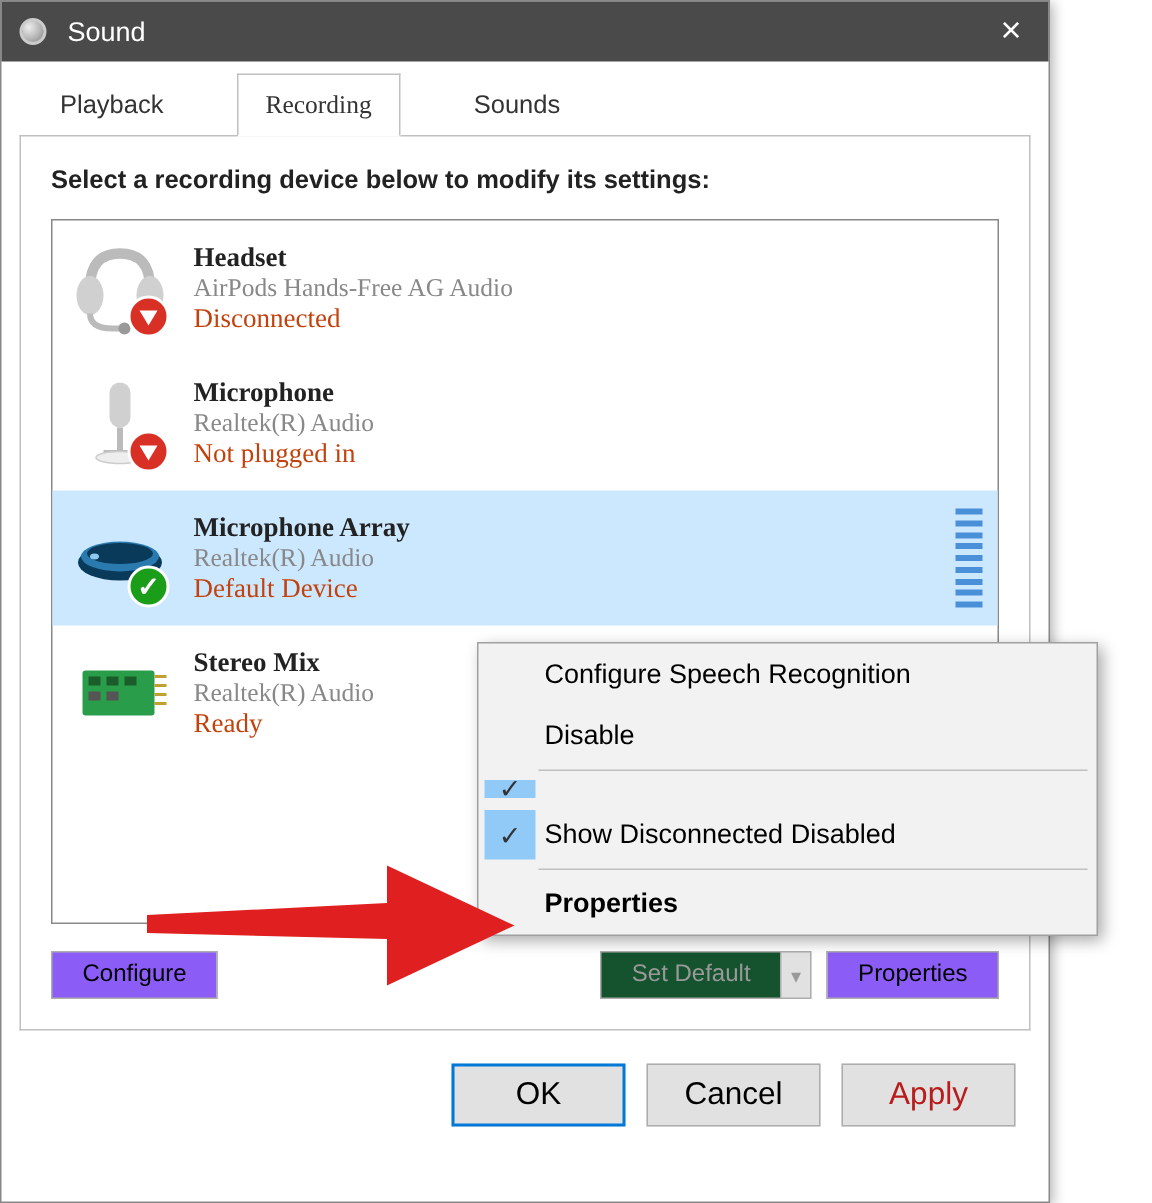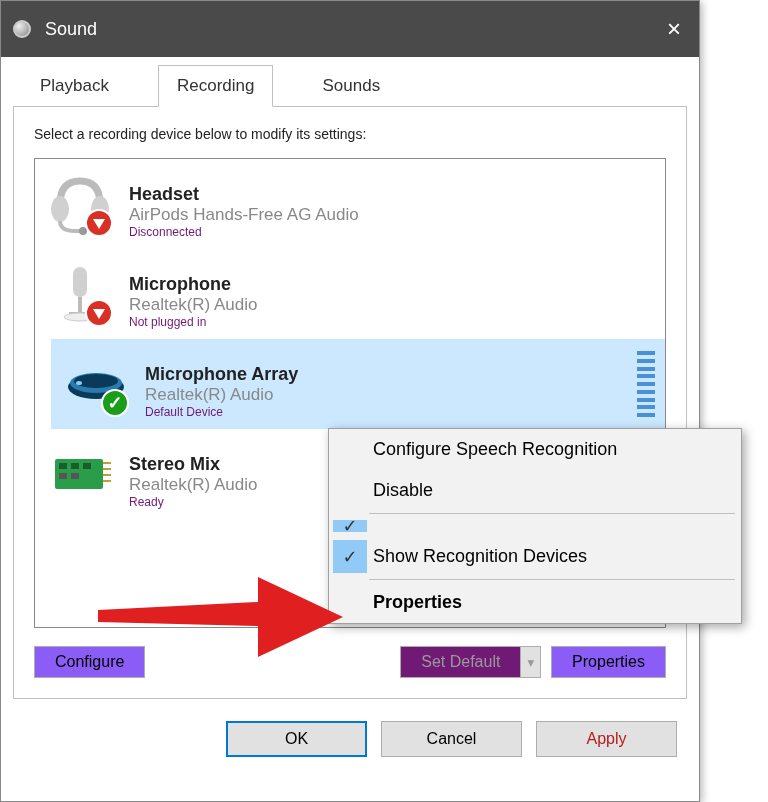--- a/index.html
+++ b/index.html
@@ -15,21 +15,21 @@
     .window {
       width: 700px;
       height: 802px;
       background: #fff;
       border: 1px solid #888;
       box-shadow: 2px 2px 8px rgba(0,0,0,0.3);
     }
     .titlebar {
       background: #4a4a4a;
       color: #fff;
-      height: 56px;
+      height: 40px;
       display: flex;
       align-items: center;
       padding: 0 12px;
       position: relative;
     }
     .titlebar-icon {
       width: 18px;
       height: 18px;
       margin-right: 14px;
       border-radius: 50%;
@@ -67,56 +67,57 @@
       background: #fff;
       border: 1px solid transparent;
       position: relative;
       cursor: pointer;
     }
     .tab.active {
       border: 1px solid #c0c0c0;
       border-bottom: 1px solid #fff;
       z-index: 2;
       background: #fff;
+      font-family: Liberation Serif, serif;
     }
     .tabs::after {
       content: '';
       position: absolute;
       left: 0; right: 0; bottom: 0;
       height: 1px;
       background: #c0c0c0;
       z-index: 1;
     }
     .tab-panel {
       border: 1px solid #c0c0c0;
       border-top: none;
       padding: 20px;
       margin-top: -1px;
     }
     .instruction {
-      font-size: 14px;
-      font-weight: 400;
+      font-size: 17px;
+      font-weight: 700;
       margin-bottom: 16px;
       color: #222;
     }
     .device-list {
       border: 1px solid #888;
       min-height: 470px;
     }
     .device-item {
       display: flex;
-      align-items: flex-end;
+      align-items: center;
       padding: 10px 10px 10px 10px;
       min-height: 88px;
       cursor: pointer;
       position: relative;
+      font-family: Liberation Serif, serif;
     }
     .device-item.selected {
       background: #cce8ff;
-      margin-left: 16px;
     }
     .device-icon {
       width: 70px;
       height: 70px;
       margin-right: 14px;
       position: relative;
       flex-shrink: 0;
     }
     .device-text {
       flex: 1;
@@ -124,22 +125,22 @@
     .device-name {
       font-size: 18px;
       font-weight: 700;
       color: #222;
     }
     .device-driver {
       font-size: 17px;
       color: #888;
     }
     .device-status {
-      font-size: 12px;
-      color: #701a75;
+      font-size: 18px;
+      color: #c2410c;
     }
     .level-meter {
       width: 18px;
       height: 66px;
       position: absolute;
       right: 10px;
       top: 12px;
       display: flex;
       flex-direction: column;
       justify-content: space-between;
@@ -188,21 +189,21 @@
     }
     .btn {
       padding: 6px 20px;
       font-size: 16px;
       background: #8b5cf6;
       border: 1px solid #adadad;
       cursor: pointer;
     }
     .btn.disabled {
       color: #999;
-      background: #701a75;
+      background: #14532d;
       cursor: default;
     }
     .btn-split {
       display: flex;
     }
     .btn-split .btn { border-right: none; }
     .btn-split .dropdown {
       background: #e1e1e1;
       border: 1px solid #adadad;
       padding: 6px 6px;
@@ -210,39 +211,39 @@
       cursor: default;
     }
     .dialog-buttons {
       display: flex;
       justify-content: flex-end;
       gap: 14px;
       margin-top: 22px;
       padding-right: 10px;
     }
     .dlg-btn {
-      width: 141px;
+      width: 116px;
       padding: 7px 0;
       text-align: center;
-      font-size: 16px;
+      font-size: 21px;
       background: #e1e1e1;
       border: 1px solid #adadad;
       cursor: pointer;
     }
     .dlg-btn.primary {
       border: 2px solid #0078d7;
     }
     .dlg-btn.disabled {
       color: #b91c1c;
       cursor: default;
     }
     
     .context-menu {
       position: absolute;
-      left: 328px;
+      left: 318px;
       top: 428px;
       width: 414px;
       background: #f2f2f2;
       border: 1px solid #a0a0a0;
       box-shadow: 3px 3px 10px rgba(0,0,0,0.35);
       z-index: 10;
       font-size: 18px;
     }
     .cm-item {
       display: flex;
@@ -419,21 +420,21 @@
   <div class="cm-separator"></div>
   <div class="cm-item">
     <div class="cm-check-box">
         <span class="cm-check-mark"></span>
       </div>
   </div>
   <div class="cm-item">
     <div class="cm-check-box">
         <span class="cm-check-mark"></span>
       </div>
-    <span>Show Recognition Devices</span>
+    <span>Show Disconnected Disabled</span>
   </div>
   <div class="cm-separator"></div>
   <div class="cm-item bold cm-item-nocheck">
     <span>Properties</span>
   </div>
 </div>
 
 <svg class="red-arrow" width="250" height="90" viewBox="0 0 250 90">
   <polygon points="0,38 160,30 160,5 245,45 160,85 160,54 0,50" fill="#e02020"></polygon>
 </svg>

